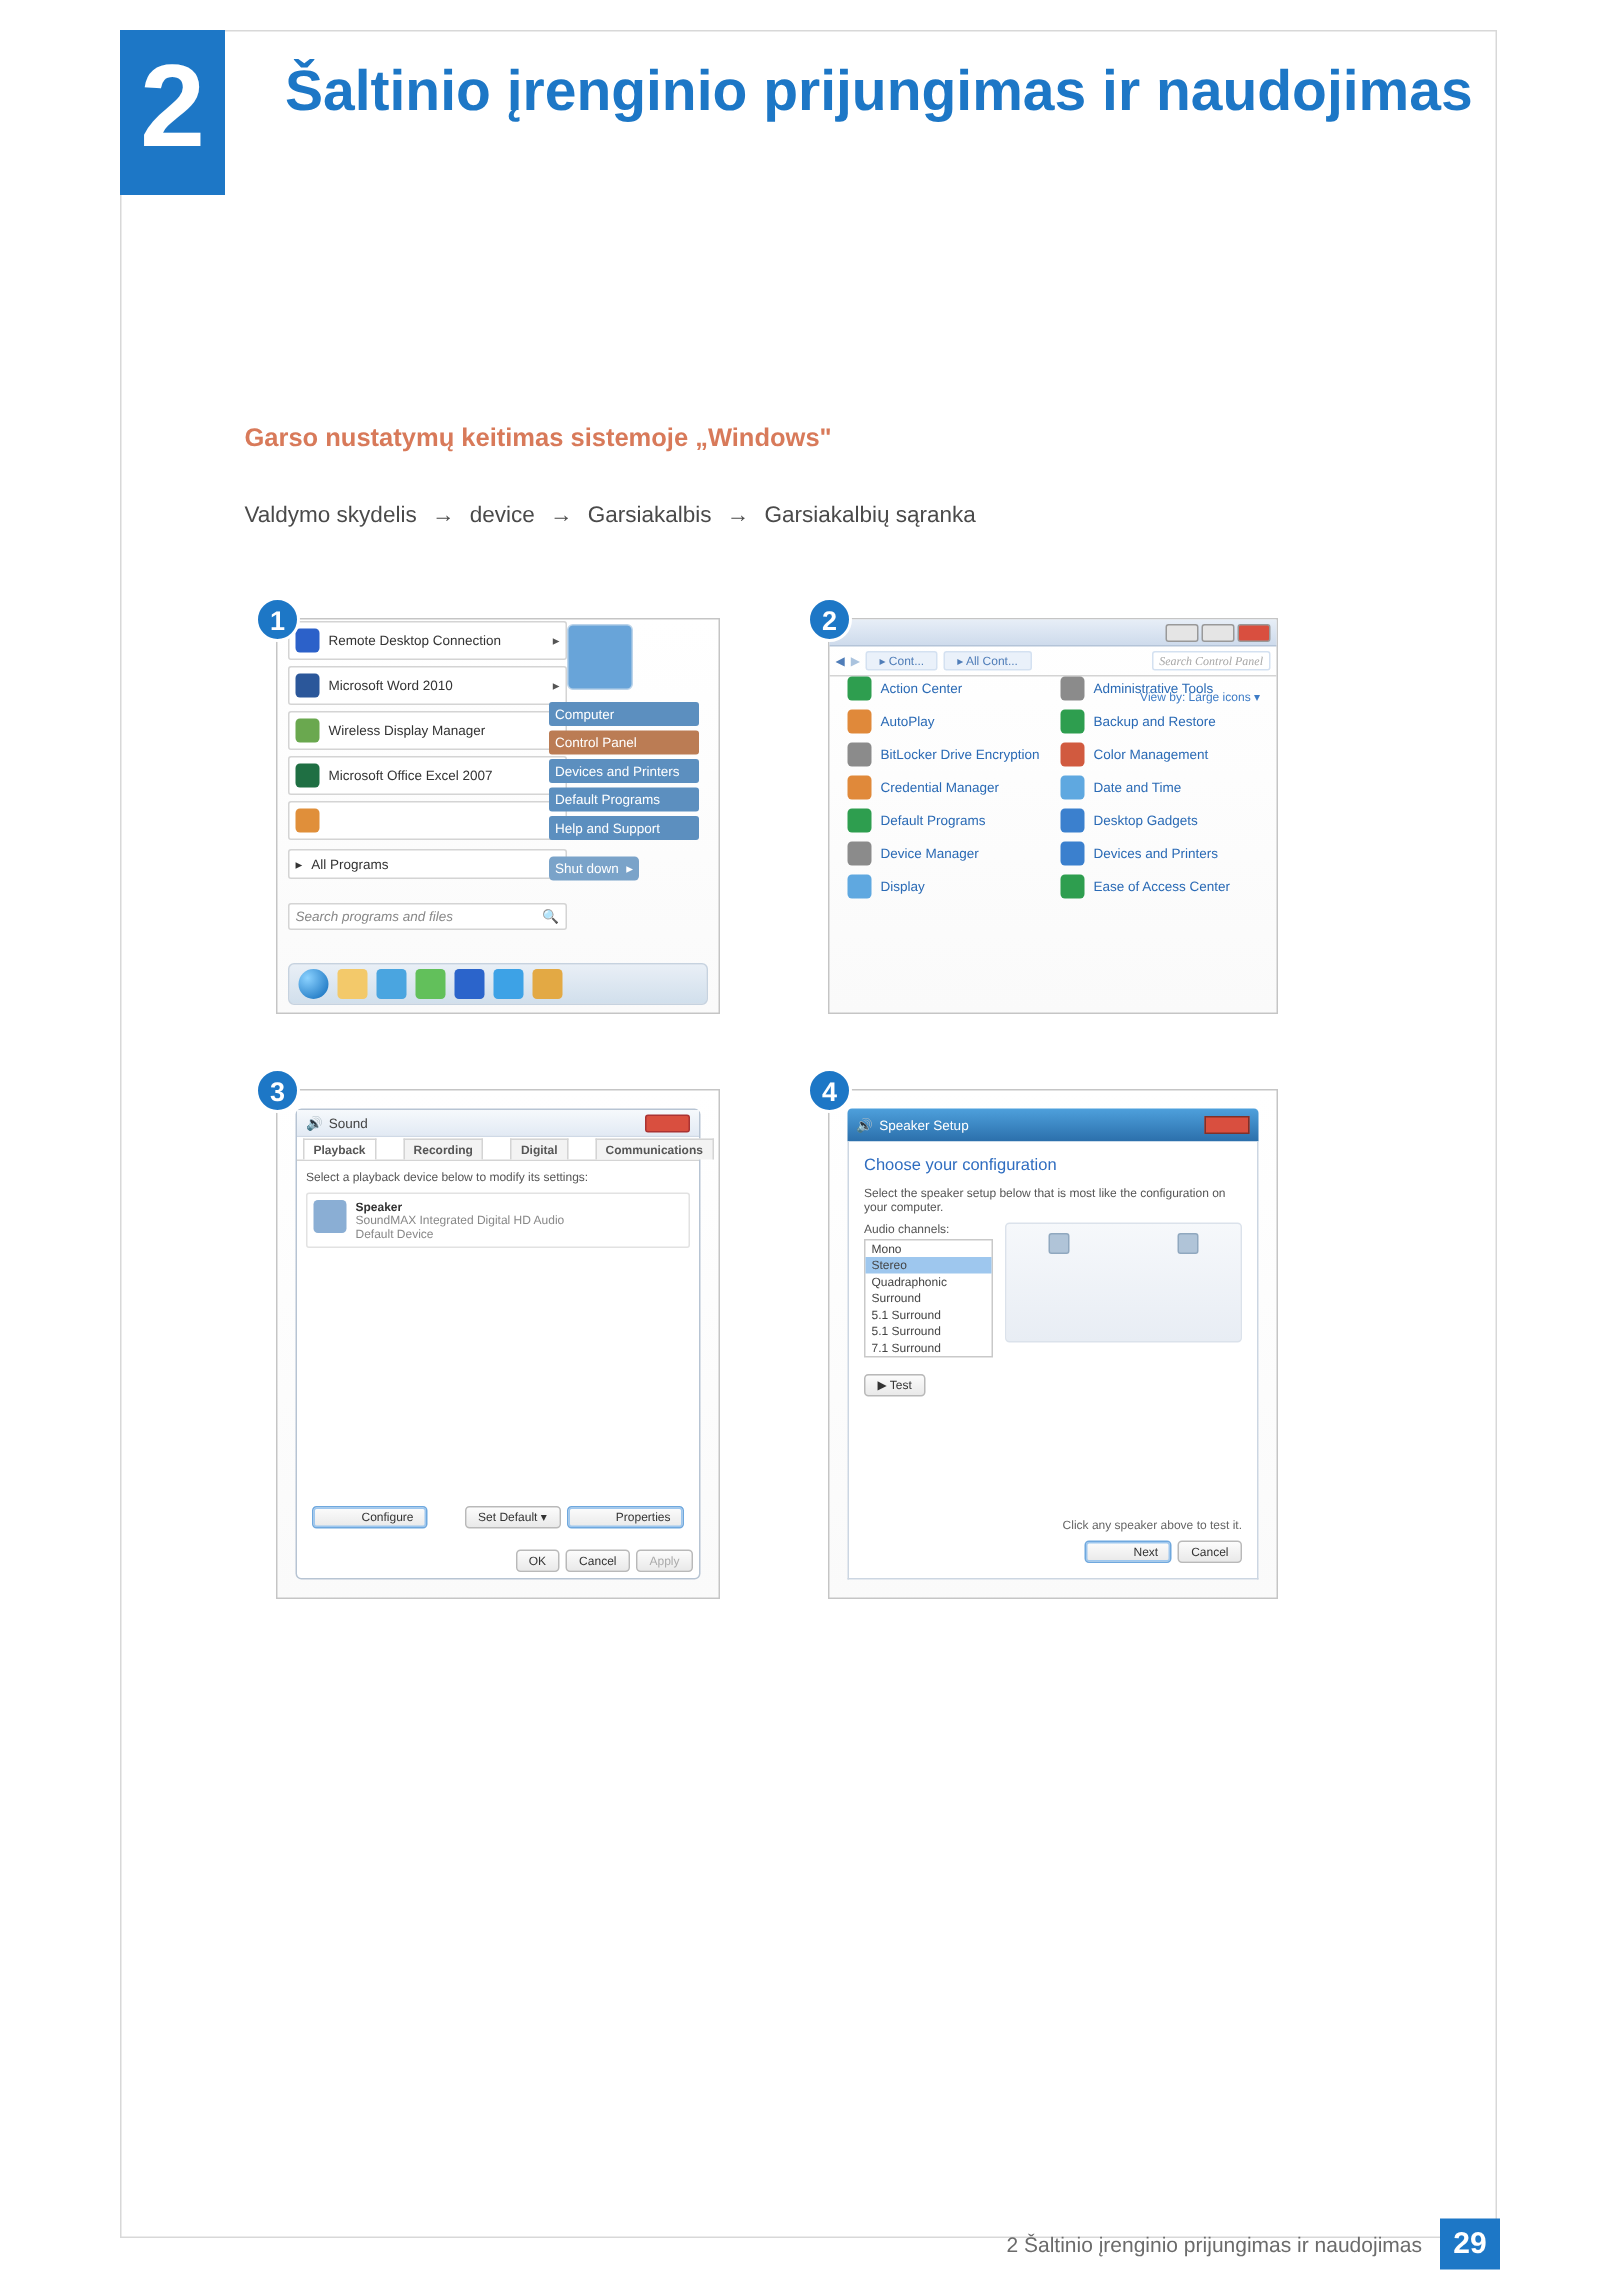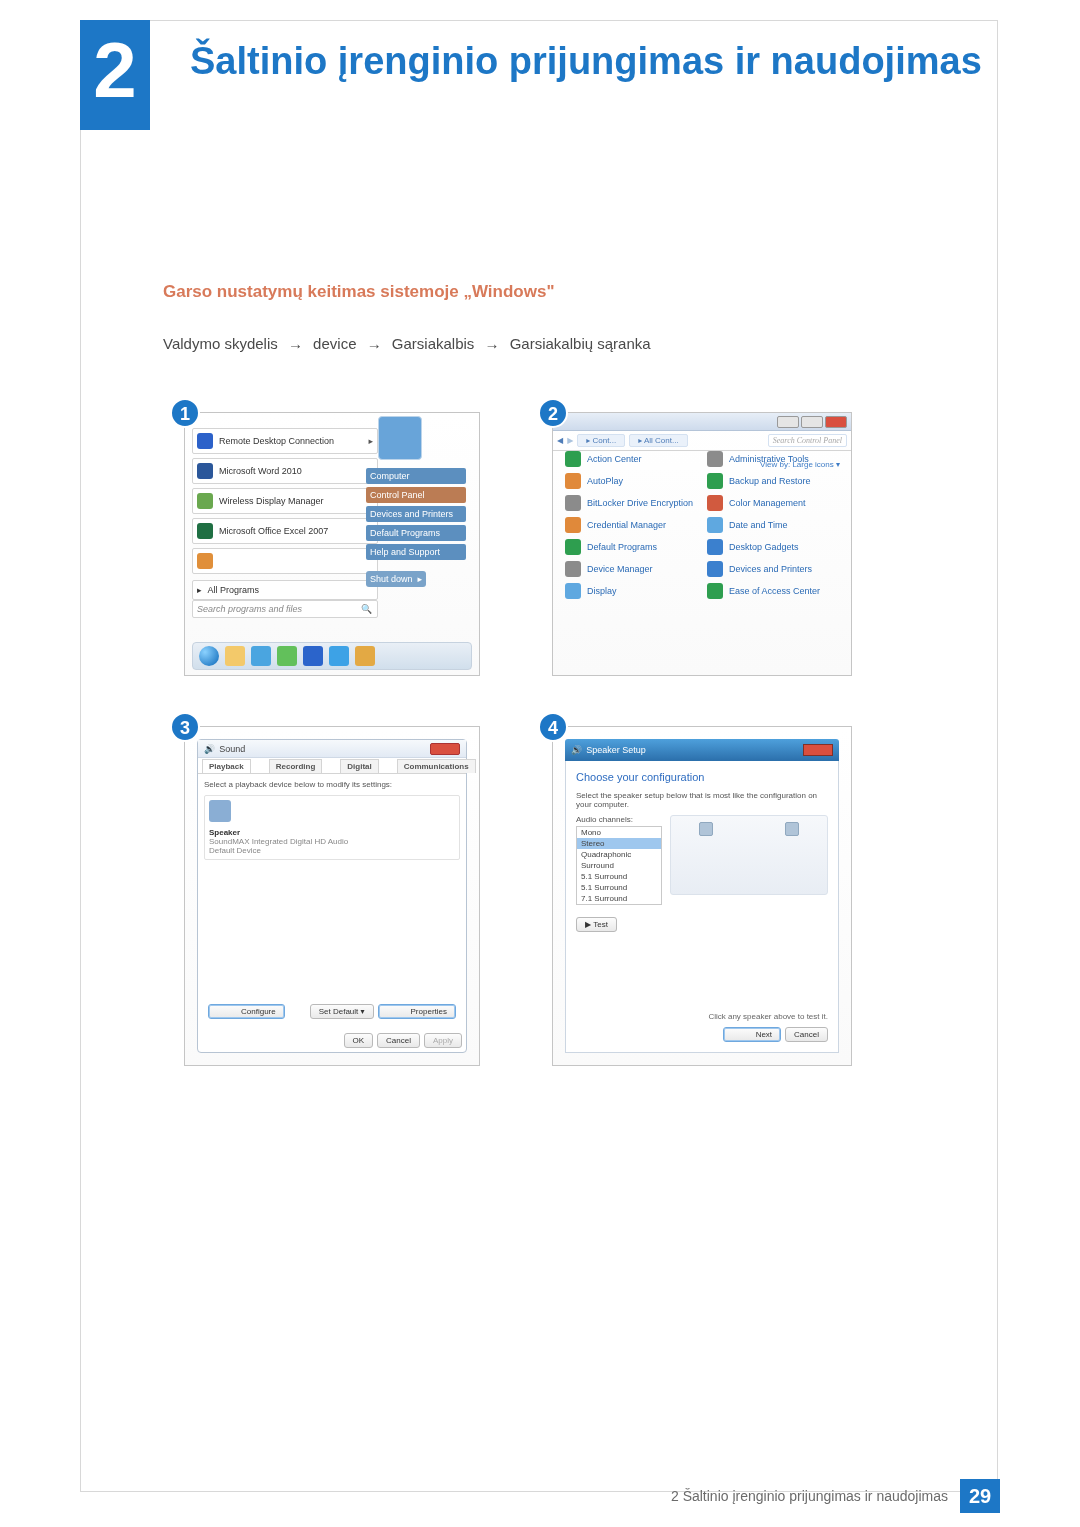--- a/index.html
+++ b/index.html
@@ -72,32 +72,32 @@
     font-weight: 700;
     font-size: 18px;
     line-height: 28px;
     text-align: center;
     z-index: 3;
   }
   
   #s1 { top: 412px; left: 184px; width: 296px; height: 264px; }
   #s1 .frame { width: 100%; height: 100%; }
   .startbody { position: absolute; inset: 0; }
-  .sm-left { position: absolute; left: 8px; top: 16px; width: 186px; }
+  .sm-left { position: absolute; left: 8px; top: 2px; width: 186px; }
   .sm-item { display: flex; align-items: center; gap: 6px;
              border: 1px solid #d4d4d4; background: #fff;
              font-size: 9px; color: #333; padding: 4px; margin-bottom: 4px; border-radius: 2px;}
   .sm-item .chev { margin-left: auto; font-size: 9px; color: #555;}
   .ic { width: 16px; height: 16px; border-radius: 3px; display: inline-block; flex: none;}
   .ic-rdp{background:#2c61c9}.ic-wrd{background:#2b579a}.ic-wdm{background:#6aa84f}.ic-xls{background:#1f6f43}
   .ic-calc{background:#e08f3a}
   .sm-all { background:#fff;border:1px solid #d4d4d4;font-size:9px;color:#333;
             padding:4px;margin-top:6px;display:flex;align-items:center;gap:6px;border-radius:2px;}
   .sm-search{display:flex;align-items:center;border:1px solid #d4d4d4;background:#fff;
-             font-size:9px;color:#888;font-style:italic;padding:3px 4px;margin-top:0;border-radius:2px;}
+             font-size:9px;color:#888;font-style:italic;padding:3px 4px;margin-top:16px;border-radius:2px;}
   .sm-search .mag{margin-left:auto;color:#5a8fcf;font-style:normal;}
   .sm-right{position:absolute;left:182px;top:4px;width:100px;}
   .sm-r-av{width:44px;height:44px;background:#68a4d9;border:1px solid #bcd4ea;border-radius:4px;margin:0 0 8px 12px;}
   .sm-r-link{font-size:9px;color:#fff;background:#5c8fbf;padding:3px 4px;margin-bottom:3px;border-radius:2px;}
   .sm-r-hi{background:#bb7c54}
   .sm-r-shut{margin-top:8px;font-size:9px;color:#fff;background:#7aa3c9;
              padding:3px 4px;border-radius:3px;display:inline-block;}
   .taskbar{position:absolute;left:8px;right:8px;bottom:6px;height:28px;
            background:linear-gradient(#e9eff6,#d1dfec);border:1px solid #c6d2df;border-radius:4px;
            display:flex;align-items:center;gap:6px;padding:0 6px;}
@@ -135,21 +135,21 @@
   .dlg-title{height:18px;background:linear-gradient(#f6f9fc,#e2eaf4);
              border-bottom:1px solid #cfd9e6;font-size:9px;color:#444;
              display:flex;align-items:center;padding:0 6px;}
   .dlg-title .wc-x{margin-left:auto;width:30px;height:12px;border:1px solid #a33;border-radius:2px;}
   .tabs{display:flex;gap:18px;padding:1px 4px 0;border-bottom:1px solid #d4d4d4;font-size:8px;color:#555;font-weight:bold;}
   .tab{border:1px solid #d4d4d4;border-bottom:none;padding:2px 6px;background:#f3f3f3;}
   .tab.active{background:#fff;}
   .dlg-body{flex:1;padding:6px;font-size:8px;color:#555;display:flex;flex-direction:column;}
   .dlg-hint{margin-bottom:6px;}
   .spk-row{display:flex;gap:6px;align-items:flex-start;border:1px solid #e2e2e2;
-           padding:4px;border-radius:2px;flex-direction:column;}
+           padding:4px;border-radius:2px;}
   .spk-ic{width:22px;height:22px;border-radius:3px;background:#8aaed4;flex:none;}
   .spk-txt b{color:#333;}
   .spk-txt span{color:#888;}
   .dlg-buttons{display:flex;gap:4px;justify-content:flex-end;padding:4px;}
   .btn{border:1px solid #b9b9b9;background:linear-gradient(#fcfcfc,#e9e9e9);
        font-size:8px;color:#333;padding:2px 8px;border-radius:3px;}
   .btn.hl{border-color:#6fa8de;box-shadow:0 0 0 1px #9ec7ee inset;padding-left:32px;}
   .btn.dis{color:#aaa;}
   .cfg-row{display:flex;gap:4px;padding:4px;}
 

